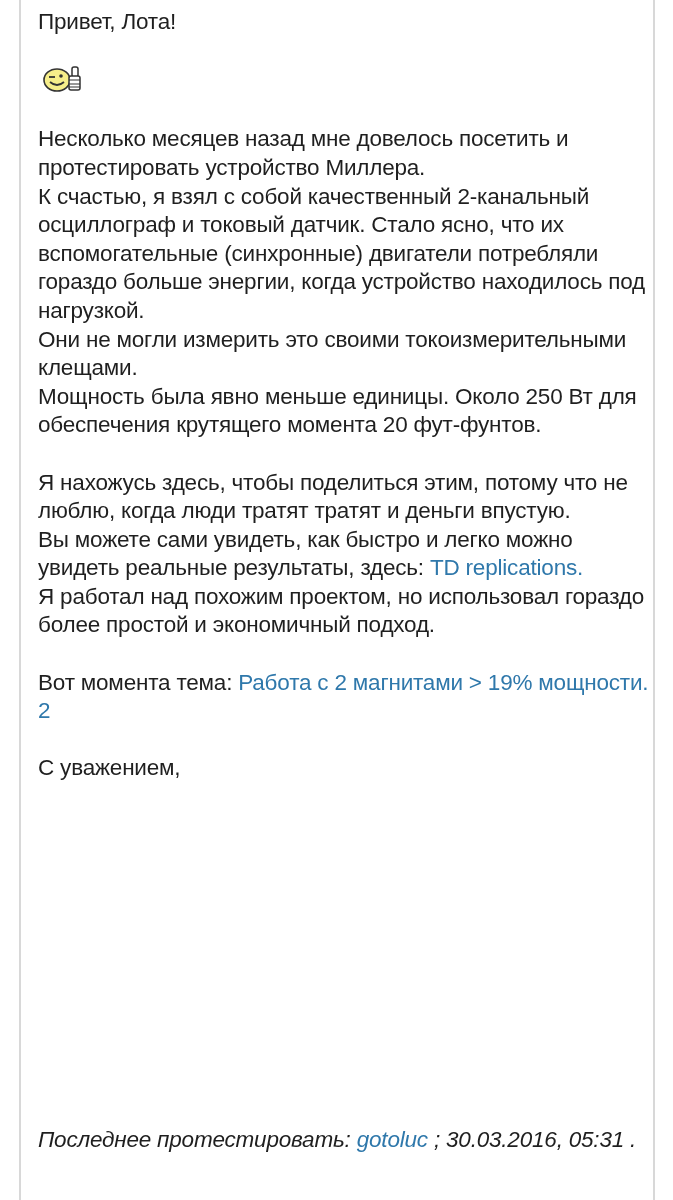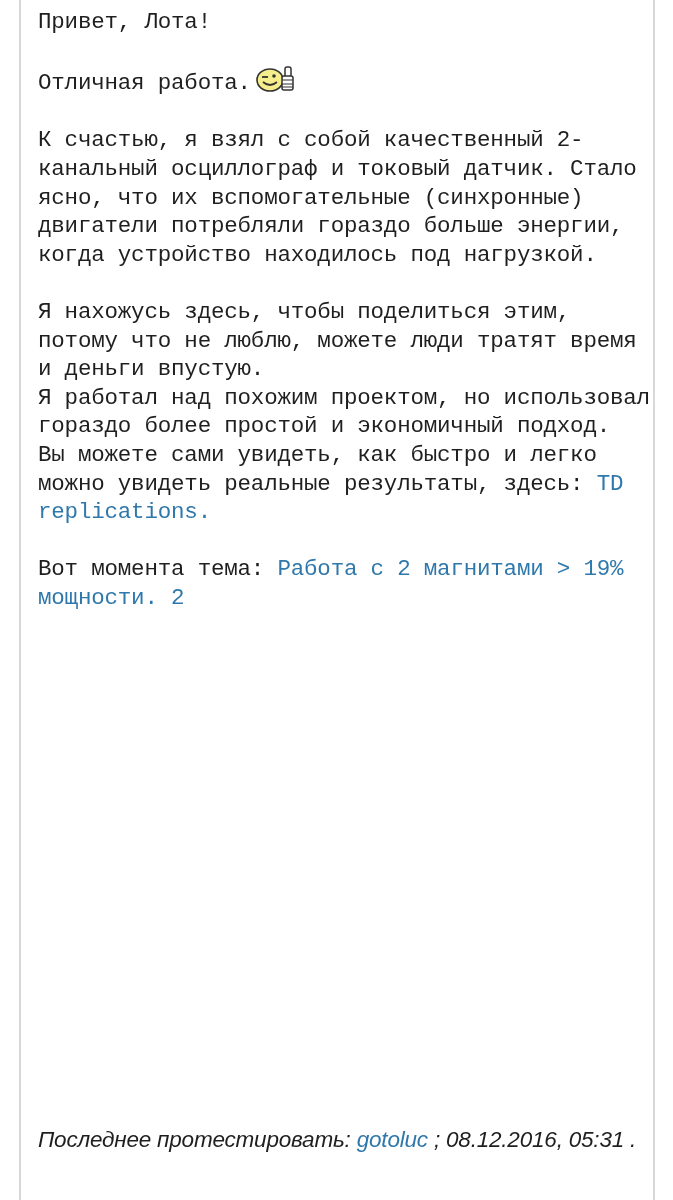--- a/index.html
+++ b/index.html
@@ -4,21 +4,21 @@
 <style>
   html, body { margin: 0; padding: 0; background: #ffffff; }
   body { width: 673px; height: 1200px; overflow: hidden; position: relative; }
   .post {
     position: absolute; left: 19px; top: -2px; width: 632px; height: 1210px;
     border-left: 2px solid #d8d8d8; border-right: 2px solid #d8d8d8;
     background: #ffffff;
   }
   .body {
     position: absolute; left: 17px; top: 10px; width: 612px;
-    font-family: Liberation Mono, monospace;
+    font-family: Liberation Sans, sans-serif;
     font-size: 22.5px; line-height: 28.6px; color: #1f1f1f;
     letter-spacing: -0.2px;
   }
   .body p { margin: 0; }
   .gap { height: 28.6px; }
   a.link { color: #2f78ab; text-decoration: none; }
   .emoji {
     display: inline-block; width: 42px; height: 28px; vertical-align: -4px;
     margin-left: 4px;
   }
@@ -28,34 +28,38 @@
     font-size: 22.5px; line-height: 29px; color: #1f1f1f; letter-spacing: -0.2px;
   }
 </style>
 </head>
 <body>
 
 <div class="post">
   <div class="body">
     <p>Привет, Лота!</p>
     <div class="gap"></div>
-    <p><span>Отличная работа.</span><span class="emoji"><svg width="42" height="28" viewBox="0 0 42 28">
+    <p><span class="emoji"><svg width="42" height="28" viewBox="0 0 42 28">
             <ellipse cx="15" cy="15" rx="13" ry="11" fill="#f6ee8a" stroke="#333" stroke-width="1.6"></ellipse>
             <path d="M7 12 h6" stroke="#333" stroke-width="1.8"></path>
             <circle cx="19" cy="11" r="1.8" fill="#333"></circle>
             <path d="M8 17 q7 6 14 0" stroke="#333" stroke-width="1.8" fill="none"></path>
             <rect x="30" y="2" width="6" height="10" rx="2" fill="#fff" stroke="#333" stroke-width="1.5"></rect>
             <rect x="27" y="11" width="11" height="14" rx="2" fill="#fff" stroke="#333" stroke-width="1.5"></rect>
             <path d="M27 15 h11 M27 19 h11 M27 22 h11" stroke="#333" stroke-width="1.2"></path>
           </svg></span></p>
     <div class="gap"></div>
+    <p>Несколько месяцев назад мне довелось посетить и протестировать устройство Миллера.</p>
     <p>К счастью, я взял с собой качественный 2-канальный осциллограф и токовый датчик. Стало ясно, что их вспомогательные (синхронные) двигатели потребляли гораздо больше энергии, когда устройство находилось под нагрузкой.</p>
+    <p>Они не могли измерить это своими токоизмерительными клещами.</p>
+    <p>Мощность была явно меньше единицы. Около 250 Вт для обеспечения крутящего момента 20 фут-фунтов.</p>
     <div class="gap"></div>
-    <p>Я нахожусь здесь, чтобы поделиться этим, потому что не люблю, можете люди тратят время и деньги впустую.</p>
+    <p>Я нахожусь здесь, чтобы поделиться этим, потому что не люблю, когда люди тратят тратят и деньги впустую.</p>
+    <p><span>Вы можете сами увидеть, как быстро и легко можно увидеть реальные результаты, здесь: </span><a class="link" href="#">TD replications.</a></p>
     <p>Я работал над похожим проектом, но использовал гораздо более простой и экономичный подход.</p>
-    <p><span>Вы можете сами увидеть, как быстро и легко можно увидеть реальные результаты, здесь: </span><a class="link" href="#">TD replications.</a></p>
     <div class="gap"></div>
     <p><span>Вот момента тема: </span><a class="link" href="#">Работа с 2 магнитами &gt; 19% мощности. 2</a></p>
     <div class="gap"></div>
+    <p>С уважением,</p>
     <div class="gap"></div>
   </div>
-  <div class="sig"><span>Последнее протестировать: </span><a class="link" href="#">gotoluc</a><span> ; </span><span>08.12.2016, 05:31 .</span></div>
+  <div class="sig"><span>Последнее протестировать: </span><a class="link" href="#">gotoluc</a><span> ; </span><span>30.03.2016, 05:31 .</span></div>
 </div>
 
 </body></html>

